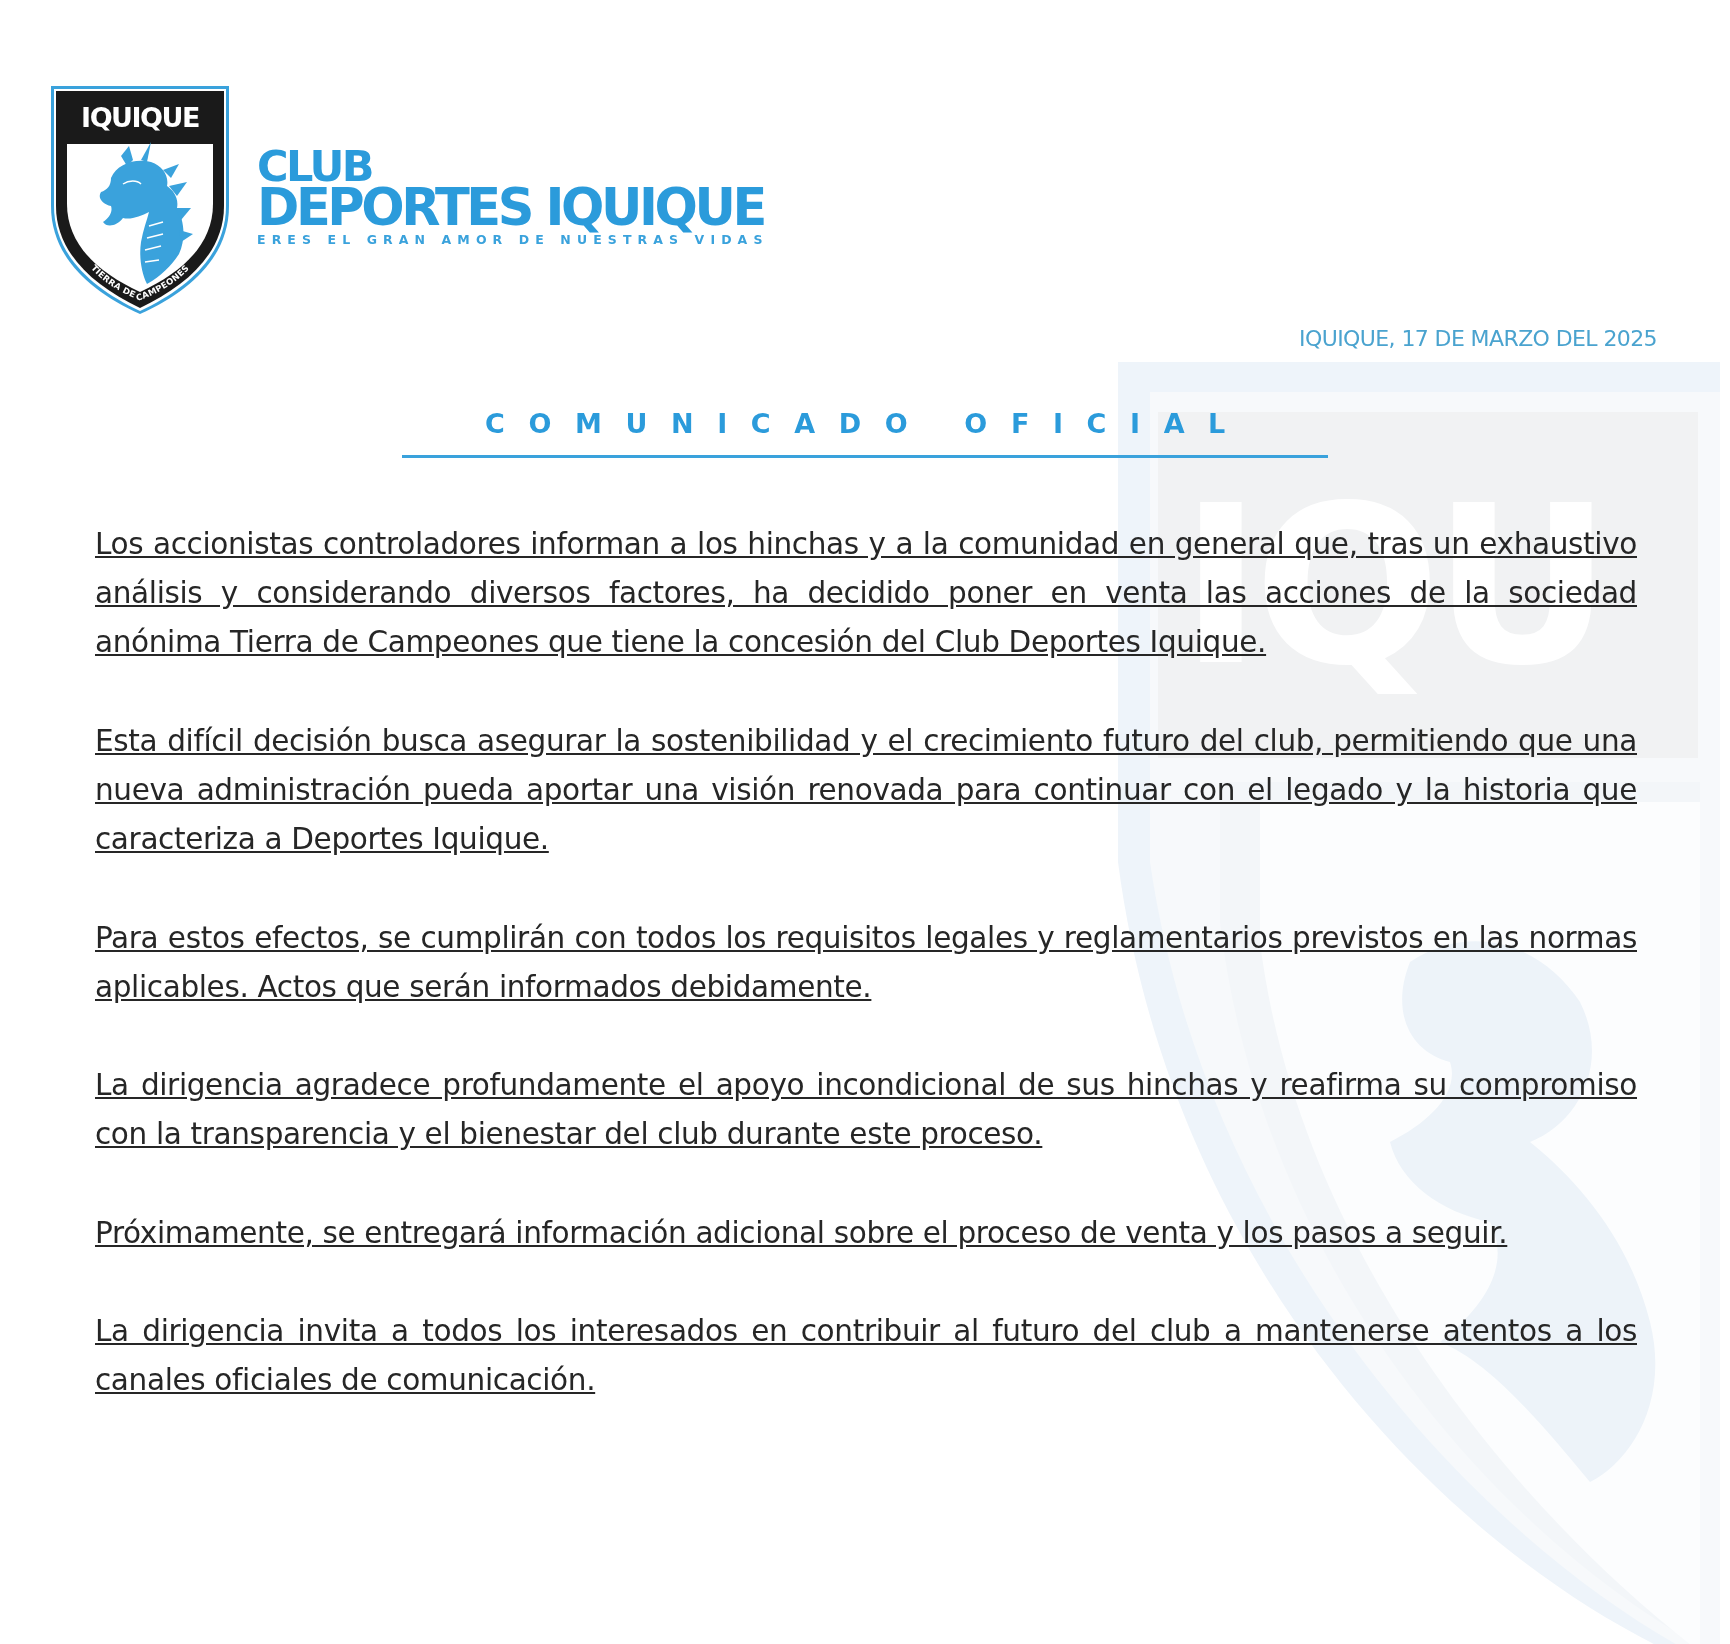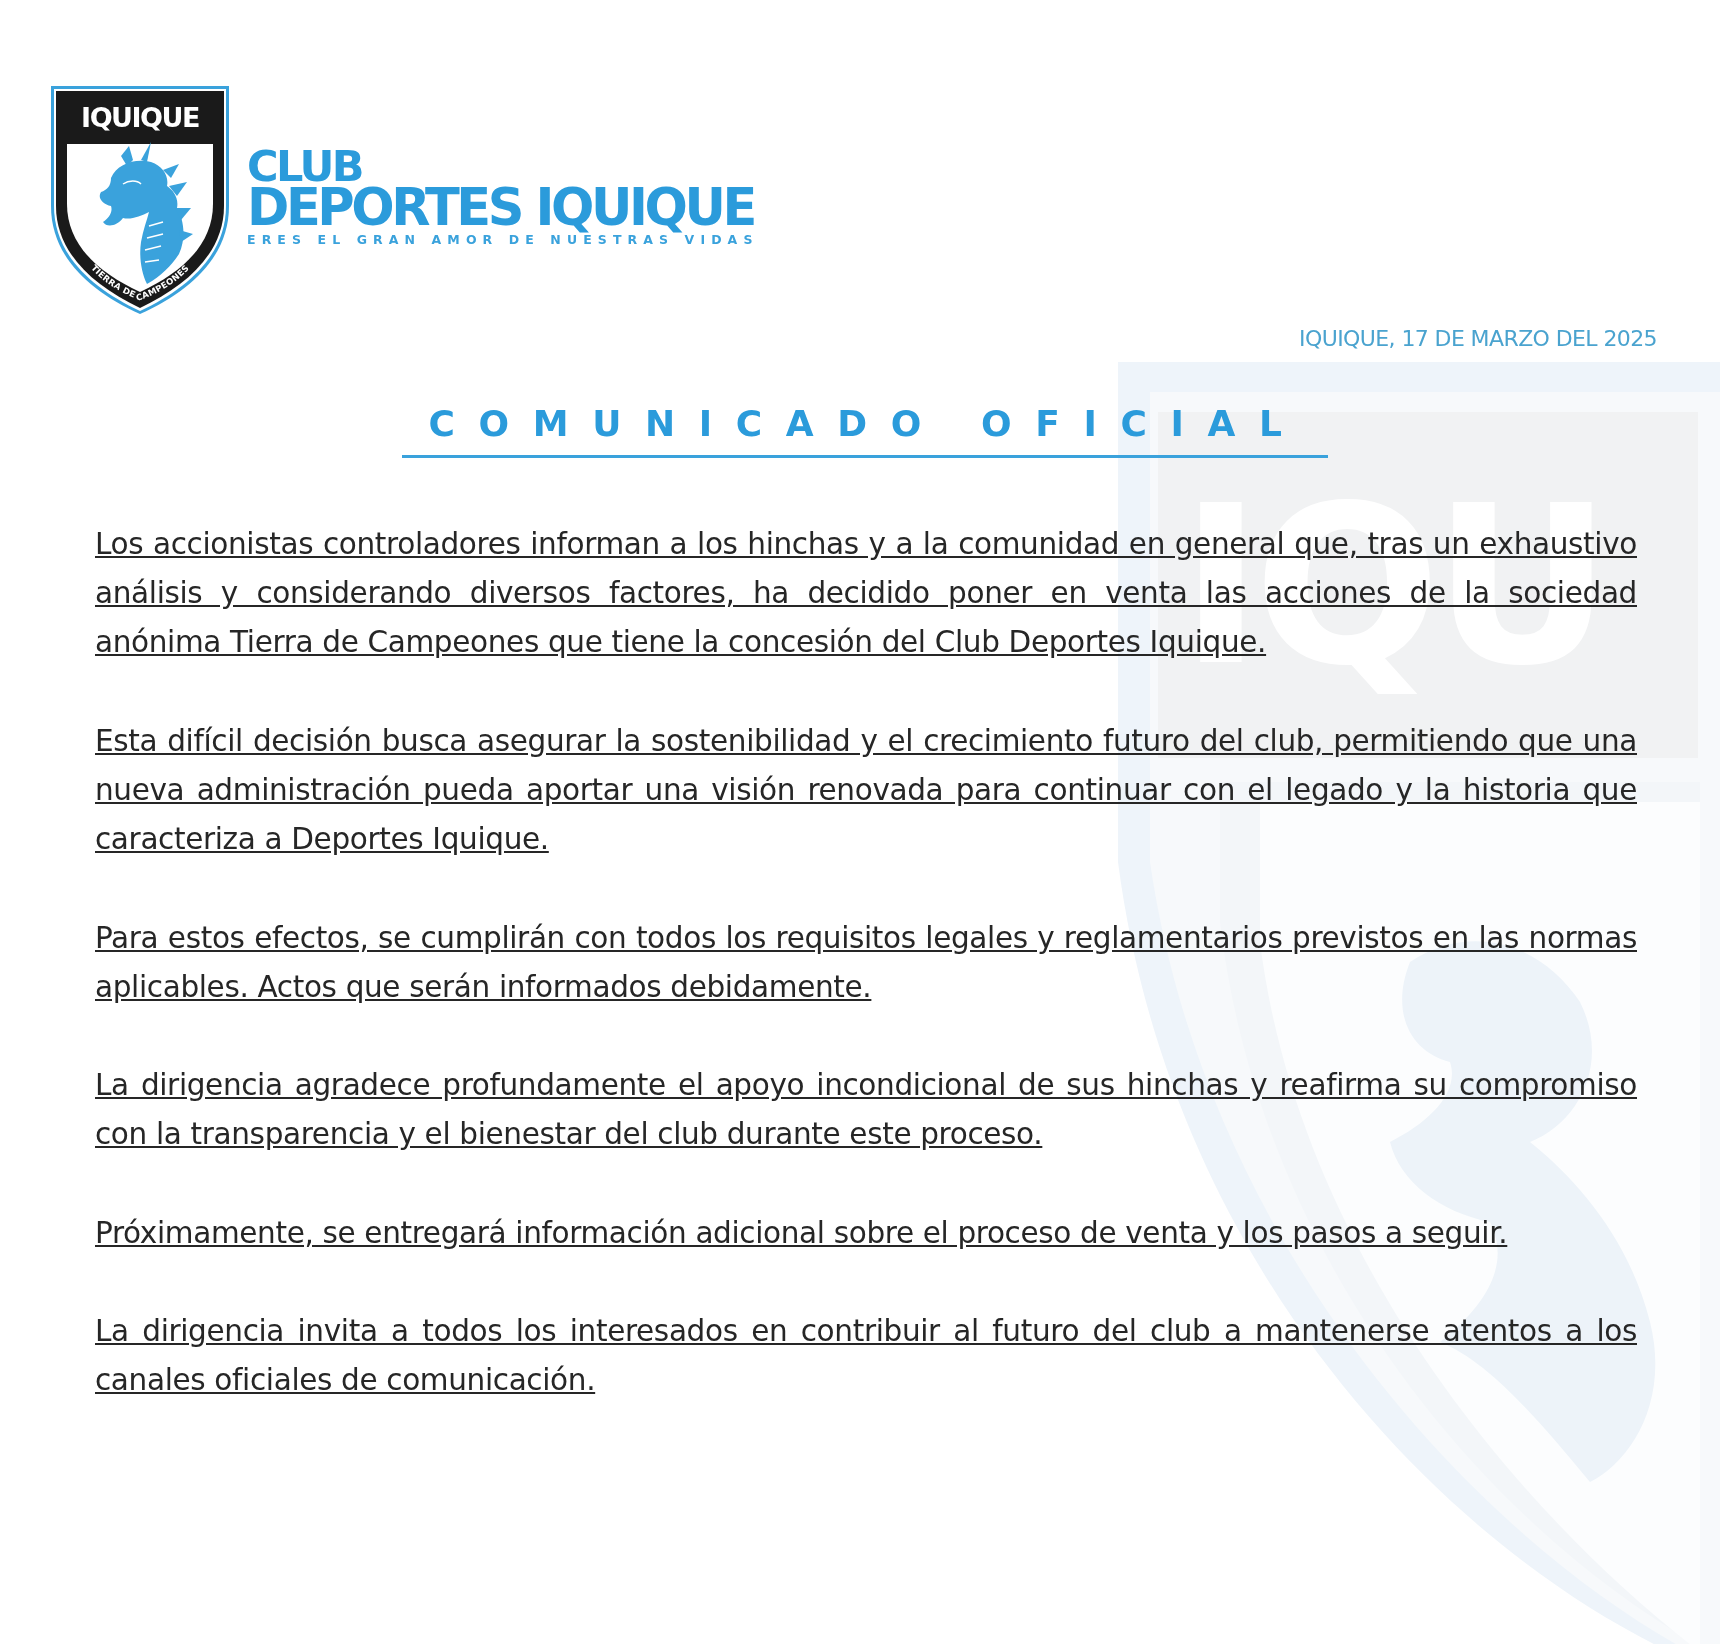--- a/index.html
+++ b/index.html
@@ -8,21 +8,21 @@
     background: #ffffff;
     font-family: "Liberation Sans", "DejaVu Sans", sans-serif;
   }
   
   .watermark { position: absolute; left: 1110px; top: 362px; width: 610px; height: 1290px; pointer-events: none; }
   .watermark svg { width: 100%; height: 100%; display: block; }
 
   
   .logo-shield { position: absolute; left: 51px; top: 86px; width: 178px; height: 228px; }
   .logo-shield svg { width: 100%; height: 100%; display: block; }
-  .brand { position: absolute; left: 247px; top: 146px; color: #2b9bdb; }
+  .brand { position: absolute; left: 257px; top: 146px; color: #2b9bdb; }
   .brand-line1 {
     font-family: "DejaVu Sans", sans-serif; font-weight: bold;
     font-size: 43px; line-height: 40px; letter-spacing: -2.5px;
   }
   .brand-line2 {
     font-family: "DejaVu Sans", sans-serif; font-weight: bold;
     font-size: 51px; line-height: 48px; letter-spacing: -3.4px; white-space: nowrap;
     margin-top: -2px;
   }
   .brand-tagline {
@@ -36,21 +36,21 @@
     position: absolute; right: 73px; top: 326px;
     font-family: "DejaVu Sans", sans-serif; font-size: 22px; letter-spacing: -0.6px;
     color: #4aa3cf; white-space: nowrap;
   }
 
   
   .title-wrap { position: absolute; left: 402px; top: 408px; width: 926px; text-align: center; }
   .title {
     display: inline-block;
     font-family: "DejaVu Sans", sans-serif; font-weight: bold;
-    font-size: 36px; letter-spacing: 23.6px;
+    font-size: 27px; letter-spacing: 23.6px;
     color: #2b9bdb; line-height: 32px;
     padding-left: 4px;
   }
   .title-underline { position: absolute; left: 0; top: 47px; width: 926px; height: 3px; background: #3aa2dc; }
 
   
   .body-text {
     position: absolute; left: 95px; top: 520px; width: 1542px;
     font-family: "DejaVu Sans", sans-serif; font-size: 29.5px; line-height: 49.2px;
     color: #262626; letter-spacing: -0.35px; text-decoration: underline;

